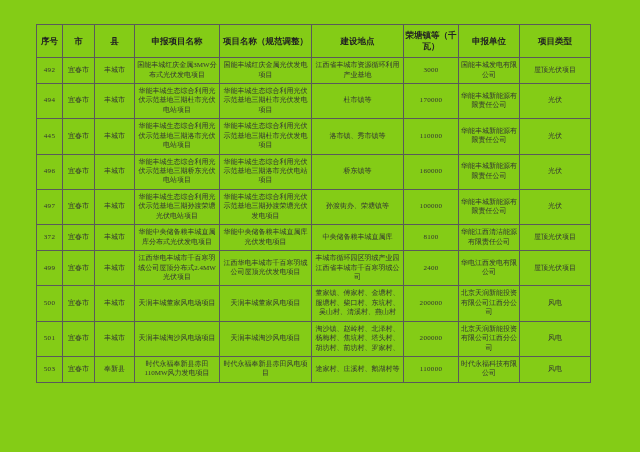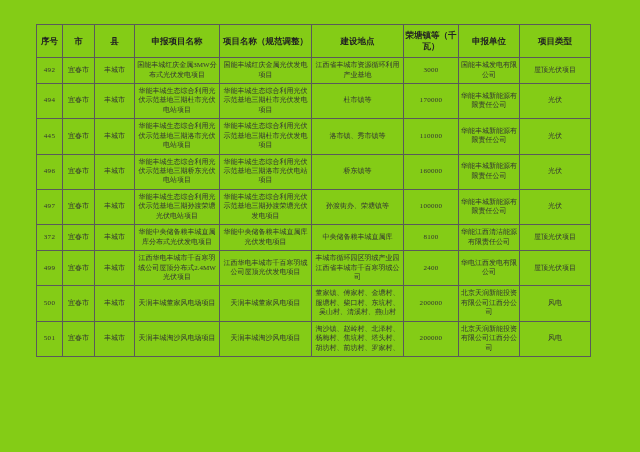--- a/index.html
+++ b/index.html
@@ -175,17 +175,28 @@
         <td class="num-cell">501</td>
         <td>宜春市</td>
         <td>丰城市</td>
         <td>天润丰城淘沙风电场项目</td>
         <td>天润丰城淘沙风电项目</td>
         <td>淘沙镇、赵岭村、北泽村、杨梅村、焦坑村、塔头村、胡坊村、前坊村、罗家村、</td>
         <td class="num-cell">200000</td>
         <td>北京天润新能投资有限公司江西分公司</td>
         <td>风电</td>
       </tr>
+      <tr>
+        <td class="num-cell">503</td>
+        <td>宜春市</td>
+        <td>奉新县</td>
+        <td>时代永福奉新县赤田110MW风力发电项目</td>
+        <td>时代永福奉新县赤田风电项目</td>
+        <td>途家村、庄溪村、鹅湖村等</td>
+        <td class="num-cell">110000</td>
+        <td>时代永福科技有限公司</td>
+        <td>风电</td>
+      </tr>
     </tbody>
   </table>
 
 
 </div>
 
 </body></html>

